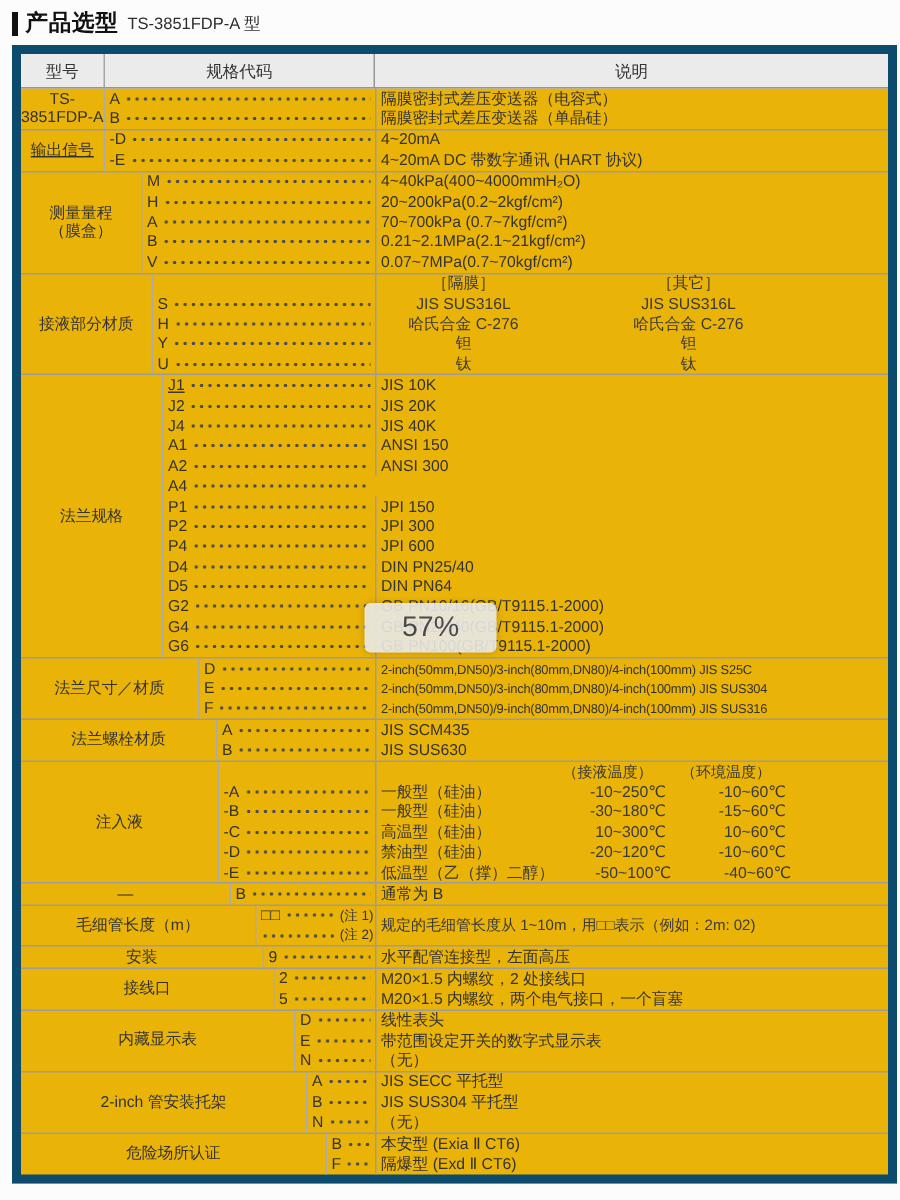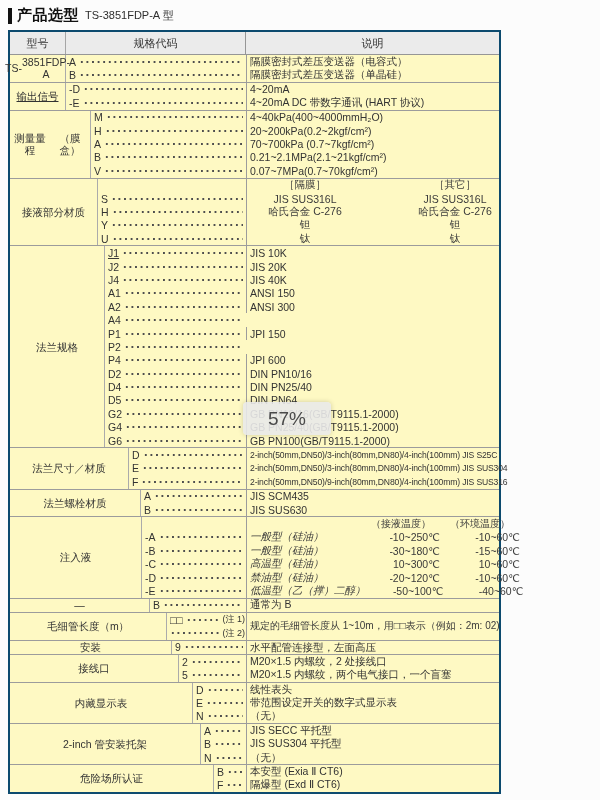--- a/index.html
+++ b/index.html
@@ -4,43 +4,43 @@
 <style>
   html,body{margin:0;padding:0;}
   body{width:600px;height:800px;background:#fcfcfc;font-family:"Liberation Sans","DejaVu Sans",sans-serif;color:#3a3a3a;}
   .page{position:relative;width:600px;height:800px;overflow:hidden;}
 
   .title-row{position:absolute;left:8px;top:6px;display:flex;align-items:center;}
   .accent-bar{width:4px;height:16px;background:#111;margin-right:5px;}
   .title-text{font-size:15px;font-weight:bold;color:#111;letter-spacing:0.5px;}
   .subtitle-text{font-size:11px;color:#2e2e2e;margin-left:6px;}
 
-  .spec-table{position:absolute;left:8px;top:30px;width:493px;border:2px solid #0c4a6e;background:#fef9c3;box-sizing:border-box;}
+  .spec-table{position:absolute;left:8px;top:30px;width:590px;border:6px solid #0c4a6e;background:#eab308;box-sizing:border-box;}
   .thead{display:flex;height:22px;background:#ebebeb;border-bottom:1px solid #969696;font-size:11px;color:#333;}
   .thead>div{display:flex;align-items:center;justify-content:center;}
   .h-model{flex:0 0 55px;border-right:1px solid #a6a6a6;}
   .h-code{flex:0 0 179px;border-right:1px solid #969696;}
   .h-desc{flex:1;}
 
   .section{display:flex;border-bottom:1px solid #9c9c9c;font-size:10.5px;}
   .section:last-child{border-bottom:none;}
-  .sec-label{display:flex;flex-direction:row;justify-content:center;align-items:center;border-right:1px solid #ababab;text-align:center;line-height:12.5px;color:#333;flex:0 0 auto;}
+  .sec-label{display:flex;flex-direction:column;justify-content:center;align-items:center;border-right:1px solid #ababab;text-align:center;line-height:12.5px;color:#333;flex:0 0 auto;}
   .sec-body{flex:1;display:flex;flex-direction:column;}
   .row{display:flex;align-items:stretch;height:13.4px;}
   .code-cell{display:flex;align-items:center;flex:0 0 auto;box-sizing:border-box;}
   .code{padding-left:3px;white-space:pre;color:#333;}
   .dots{flex:1;height:6px;margin:0 3px 0 3px;align-self:center;background-image:radial-gradient(circle,#4d4d4d 1.02px,rgba(0,0,0,0) 1.35px);background-size:5.6px 6px;background-repeat:repeat-x;background-position:0 50%;}
   .note{font-size:9px;padding-right:1px;white-space:nowrap;color:#333;}
   .desc-cell{flex:1;border-left:1px solid #9c9c9c;display:flex;align-items:center;padding-left:3px;box-sizing:border-box;min-width:0;}
   .desc-text{white-space:nowrap;color:#333;}
   .condensed{font-size:8.6px;letter-spacing:-0.15px;}
   .mat-col1{flex:0 0 110px;text-align:center;white-space:nowrap;}
   .mat-gap{flex:0 0 30px;}
   .mat-col2{flex:0 0 130px;text-align:center;white-space:nowrap;}
-  .fill-name{flex:0 0 112px;white-space:nowrap;overflow:visible;font-style:italic;}
+  .fill-name{flex:0 0 112px;white-space:nowrap;overflow:visible;}
   .temp1{flex:0 0 78px;text-align:right;white-space:nowrap;}
   .temp2{flex:0 0 80px;text-align:right;white-space:nowrap;}
   .sp112{flex:0 0 112px;}
   .temp-head{font-size:10px;text-align:center;white-space:nowrap;}
   .cap-codecol{display:flex;flex-direction:column;justify-content:center;flex:0 0 auto;box-sizing:border-box;}
   .cap-line{display:flex;align-items:center;height:13.4px;}
   .cap-desc{font-size:10px;white-space:nowrap;}
 
   .toast{position:absolute;left:243px;top:402px;width:88px;height:33px;border-radius:4px;
          background:rgba(233,233,233,0.9);box-shadow:0 0 5px rgba(0,0,0,0.18);
@@ -291,37 +291,31 @@
               </div>
               <div class="desc-cell">
                 <div class="desc-text">JPI 150</div>
               </div>
             </div>
             <div class="row">
               <div class="code-cell" style="width: 141px;">
                 <div class="code">P2</div>
                 <div class="dots"></div>
               </div>
+              <div class="desc-cell">
+                <div class="desc-text">JPI 300</div>
+              </div>
             </div>
             <div class="row">
               <div class="code-cell" style="width: 141px;">
                 <div class="code">P4</div>
                 <div class="dots"></div>
               </div>
               <div class="desc-cell">
                 <div class="desc-text">JPI 600</div>
-              </div>
-            </div>
-            <div class="row">
-              <div class="code-cell" style="width: 141px;">
-                <div class="code">D2</div>
-                <div class="dots"></div>
-              </div>
-              <div class="desc-cell">
-                <div class="desc-text">DIN PN10/16</div>
               </div>
             </div>
             <div class="row">
               <div class="code-cell" style="width: 141px;">
                 <div class="code">D4</div>
                 <div class="dots"></div>
               </div>
               <div class="desc-cell">
                 <div class="desc-text">DIN PN25/40</div>
               </div>

